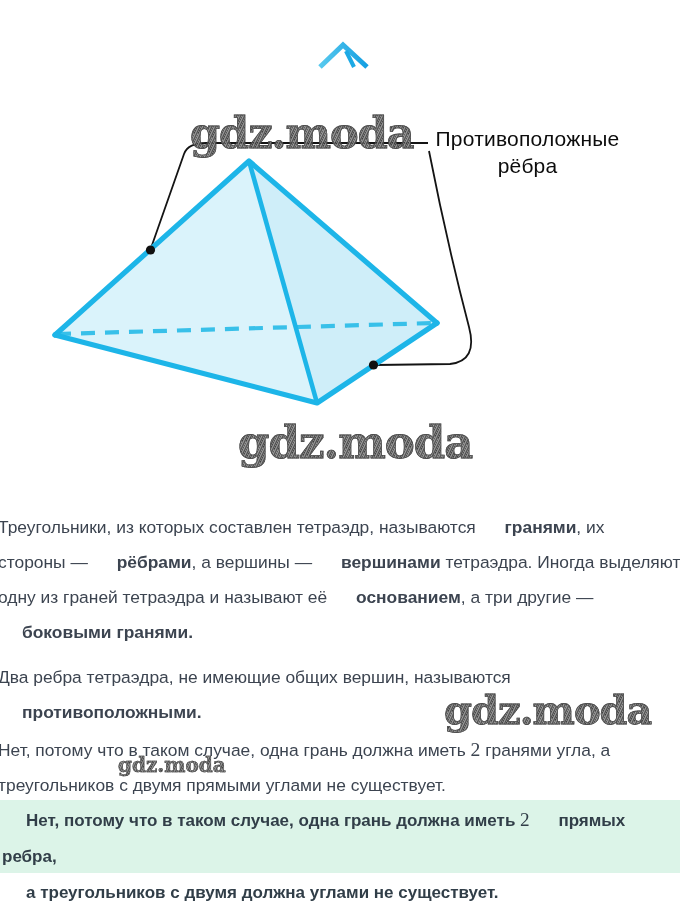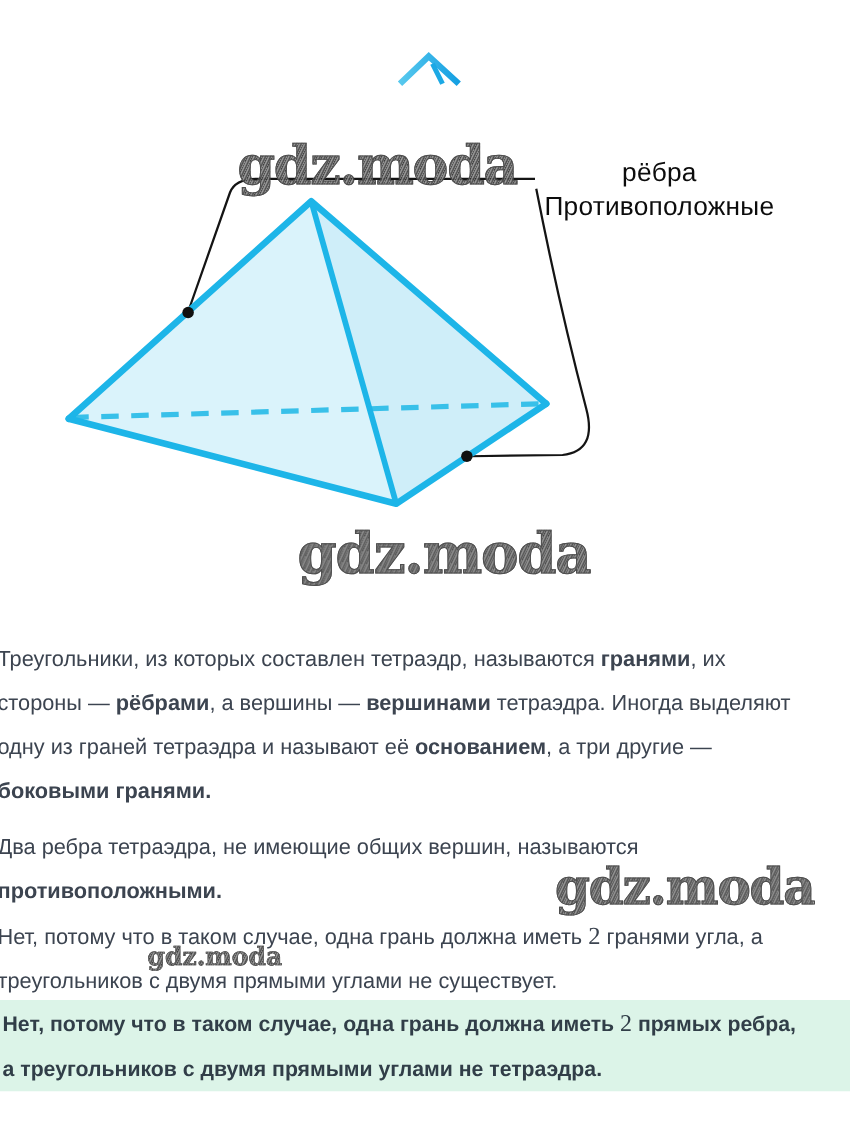--- a/index.html
+++ b/index.html
@@ -36,21 +36,21 @@
   .wm-small  { left:118px; top:753px; font-size:20px; letter-spacing:0; -webkit-text-stroke:0.5px #404040; }
 
   
   .p {
     position:absolute; left:-2px; width:684px;
     font-size:17.4px; line-height:35px; color:#3c4450; z-index:2;
   }
   .p1 { top:510px; }
   .p2 { top:660px; }
   .p3 { top:732px; }
-  .b  { font-weight:700; }
+  .b  { font-weight:700;margin-left:24px; }
   .serif-num { font-family:"Liberation Serif", serif; font-size:1.13em; }
 
   .answer {
     position:absolute; left:0; top:800px; width:680px; height:73px;
     background:#dcf4e8; z-index:2;
   }
   .answer-text {
     position:absolute; left:2px; top:2px; width:676px;
     font-size:17px; line-height:36px; color:#313e48;
   }
@@ -85,32 +85,32 @@
       <path d="M55,335 L249,161 L437,323" fill="none" stroke="#1db5e8" stroke-width="5.2" stroke-linejoin="round" stroke-linecap="round"></path>
       <path d="M55,335 L317,403 L437,323" fill="none" stroke="#1db5e8" stroke-width="5.2" stroke-linejoin="round" stroke-linecap="round"></path>
       <line x1="249" y1="161" x2="317" y2="403" stroke="#1db5e8" stroke-width="4.6"></line>
     </g>
 
     <circle cx="150.5" cy="250" r="4.6" fill="#101010"></circle>
     <circle cx="373.5" cy="365" r="4.6" fill="#101010"></circle>
   </svg>
 
   <div class="figure-label">
+    <div>Противоположные</div>
     <div>рёбра</div>
-    <div>Противоположные</div>
   </div>
 
   <div class="wm wm-top">gdz.moda</div>
   <div class="wm wm-mid">gdz.moda</div>
   <div class="wm wm-right">gdz.moda</div>
   <div class="wm wm-small">gdz.moda</div>
 
   <div class="p p1"><span>Треугольники, из которых составлен тетраэдр, называются </span><span class="b">гранями</span><span>, их</span><br><span>стороны — </span><span class="b">рёбрами</span><span>, а вершины — </span><span class="b">вершинами</span><span> тетраэдра. Иногда выделяют</span><br><span>одну из граней тетраэдра и называют её </span><span class="b">основанием</span><span>, а три другие —</span><br><span class="b">боковыми гранями.</span></div>
 
   <div class="p p2"><span>Два ребра тетраэдра, не имеющие общих вершин, называются</span><br><span class="b">противоположными.</span></div>
 
   <div class="p p3"><span>Нет, потому что в таком случае, одна грань должна иметь </span><span class="serif-num">2</span><span> гранями угла, а</span><br><span>треугольников с двумя прямыми углами не существует.</span></div>
 
   <div class="answer">
-    <div class="answer-text"><span class="b">Нет, потому что в таком случае, одна грань должна иметь </span><span class="serif-num">2</span><span class="b"> прямых ребра,</span><br><span class="b">а треугольников с двумя прямыми углами не тетраэдра.</span></div>
+    <div class="answer-text"><span class="b">Нет, потому что в таком случае, одна грань должна иметь </span><span class="serif-num">2</span><span class="b"> прямых ребра,</span><br><span class="b">а треугольников с двумя должна углами не существует.</span></div>
   </div>
 
 </div>
 
 </body></html>

